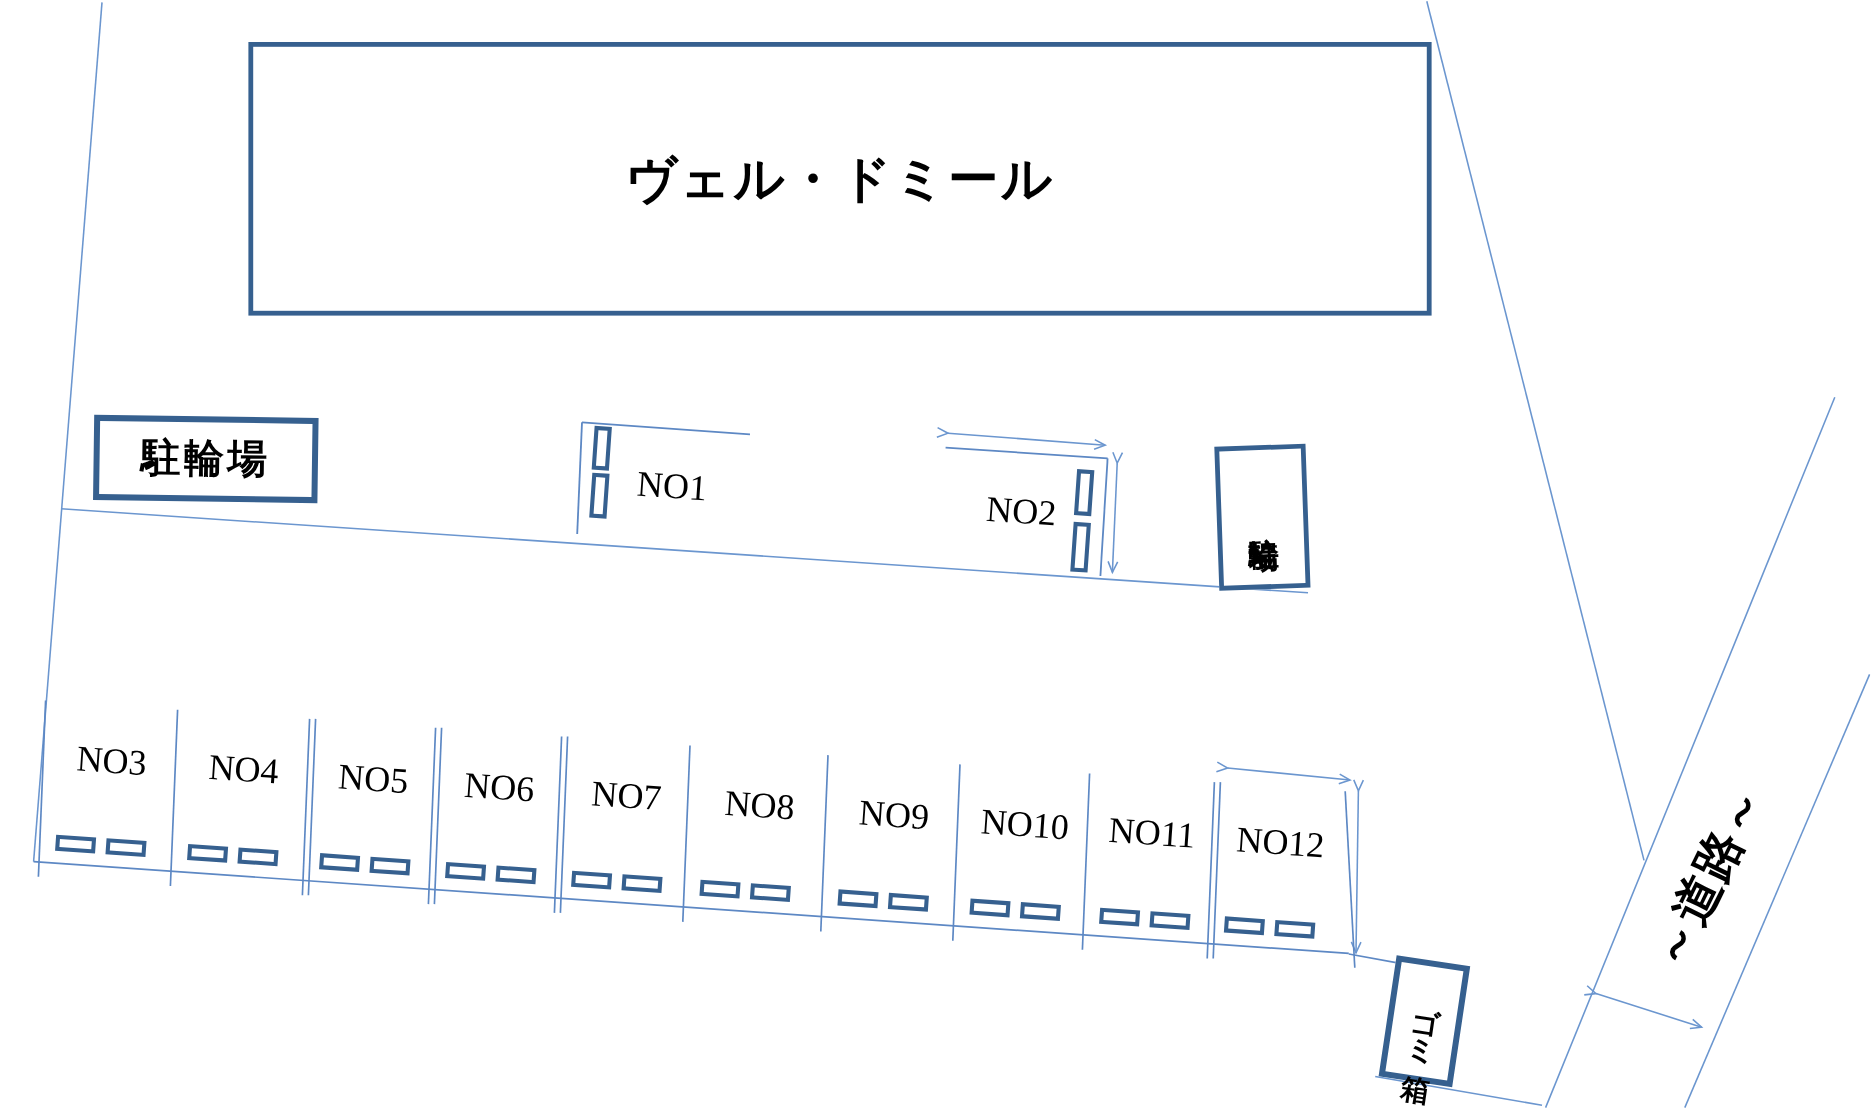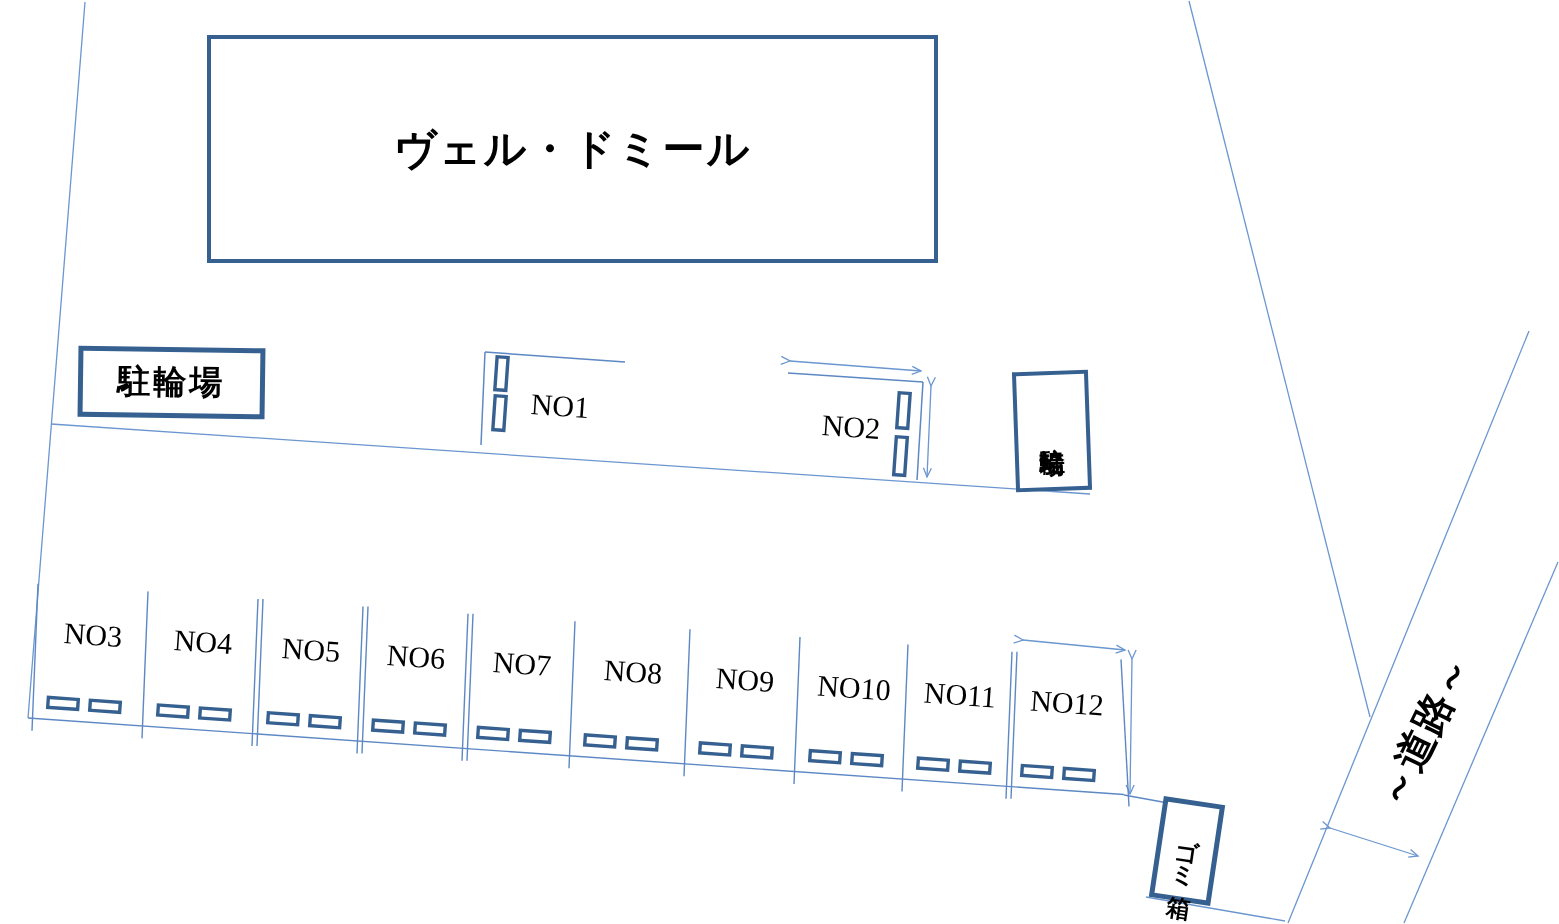--- a/index.html
+++ b/index.html
@@ -10,21 +10,21 @@
   #lines{position:absolute;left:0;top:0;}
   .thin{stroke:#6b96cf;stroke-width:1.3;fill:none;}
   .mid{stroke:#5d88c4;stroke-width:1.4;fill:none;}
   .arrow{stroke:#6b96cf;stroke-width:1.3;fill:none;
          marker-start:url(#ah);marker-end:url(#ah);}
   .outline{stroke:#5d88c4;stroke-width:1.5;fill:none;}
   .stopper{fill:#ffffff;stroke:#36608f;stroke-width:3.4;}
 
   .box{position:absolute;border:4px solid #36608f;background:#fff;box-sizing:border-box;
        display:flex;align-items:center;justify-content:center;}
-  #building-box{left:207px;top:35px;width:731px;height:228px;border-width:4px;}
+  #building-box{left:207px;top:35px;width:986px;height:228px;border-width:4px;}
   #building-box .lbl{font-size:42px;font-weight:bold;letter-spacing:2px;}
   #bike-left{left:78px;top:347px;width:187px;height:71px;border-width:5px;transform:rotate(0.8deg);}
   #bike-left .lbl{font-size:33px;font-weight:bold;letter-spacing:3px;}
   #bike-right{left:1014px;top:371px;width:76px;height:120px;border-width:4px;transform:rotate(-2deg);}
   #bike-right .lbl{font-size:25px;font-weight:bold;writing-mode:vertical-rl;text-orientation:upright;letter-spacing:2px;}
   #trash-box{left:1156px;top:800px;width:62px;height:102px;border-width:5px;transform:rotate(8.5deg);}
   #trash-box .lbl{font-size:24px;font-weight:bold;writing-mode:vertical-rl;text-orientation:upright;letter-spacing:1px;}
 
   #road-label{position:absolute;left:1274px;top:706px;width:300px;height:50px;line-height:50px;
     text-align:center;font-size:40px;font-weight:bold;letter-spacing:1px;

